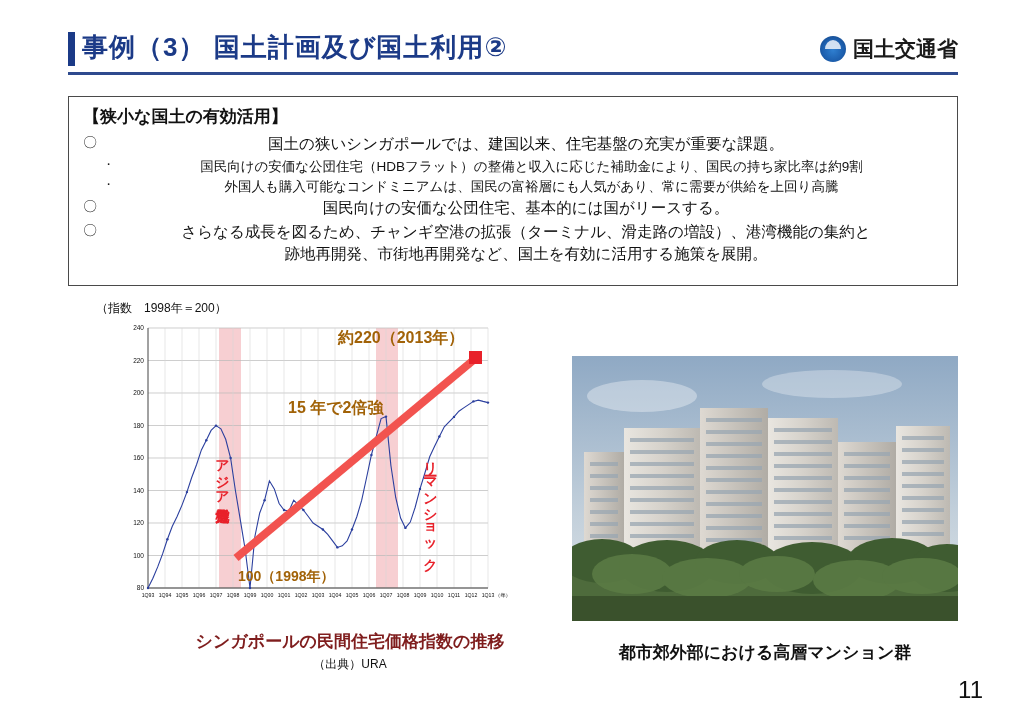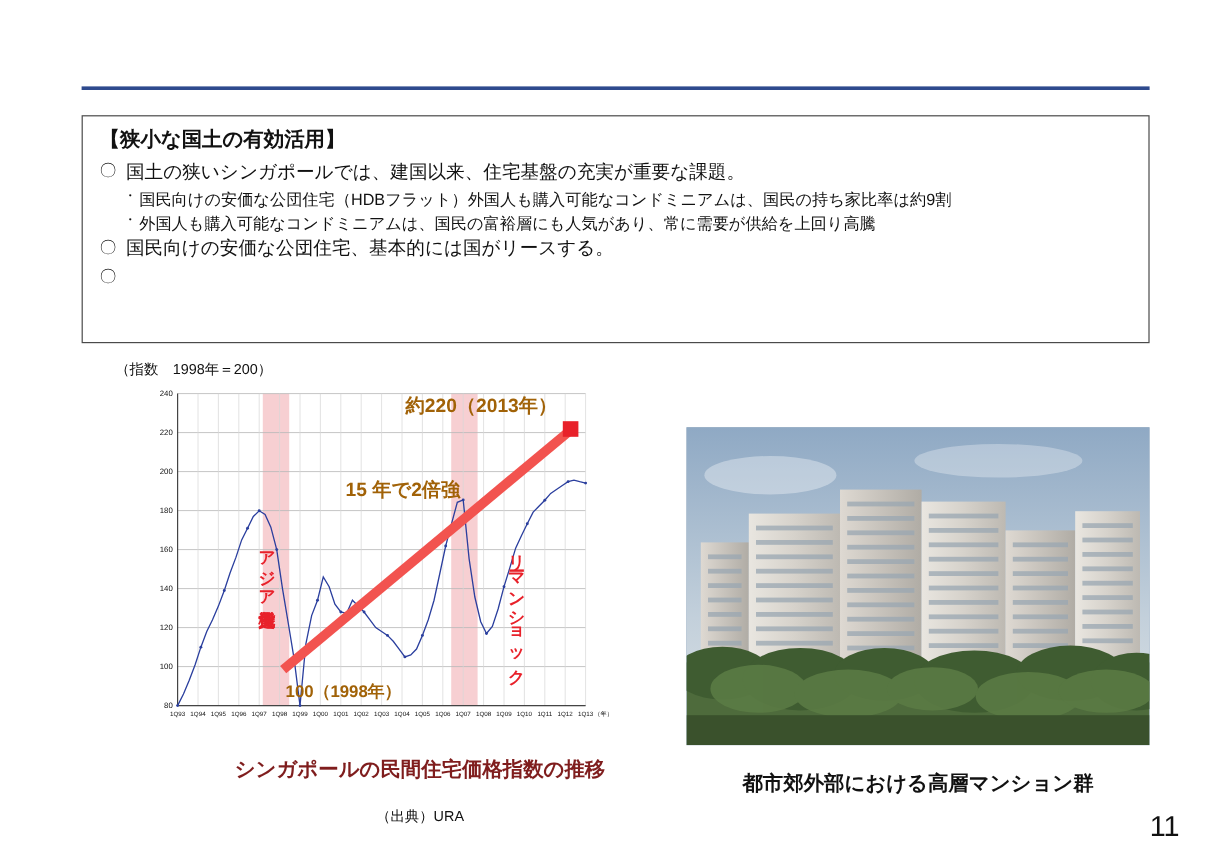--- a/index.html
+++ b/index.html
@@ -48,37 +48,37 @@
     position:absolute;left:14px;top:8px;font-size:17px;font-weight:bold;color:#111;
   }
   .tb-list{position:absolute;left:14px;top:36px;right:10px;}
   .tb-li{
     font-size:15.5px;color:#111;line-height:1.42;margin-bottom:2px;
     display:flex;align-items:flex-start;
   }
   .tb-li .mk{display:inline-block;width:22px;flex:0 0 22px;font-size:14px;}
   .tb-li.sub{font-size:13.5px;margin-left:20px;margin-bottom:1px;}
   .tb-li.sub .mk{width:13px;flex:0 0 13px;font-size:11px;}
-  .tb-li .txt{flex:1;}
+  .tb-li .txt{flex:1;text-align:center;}
   .tb-li .txt .l2{display:block;margin-left:0px;}
 
   
   .chart-wrap{
     position:absolute;left:88px;top:300px;width:470px;height:330px;
   }
   .chart-unit{
     position:absolute;left:8px;top:0px;font-size:12px;color:#111;
   }
   .chart-svg{position:absolute;left:0;top:18px;}
   .chart-caption{
     position:absolute;left:62px;top:330px;width:400px;text-align:center;
     font-size:17px;font-weight:bold;color:#7f1d1d;
   }
   .chart-source{
-    position:absolute;left:62px;top:372px;width:400px;text-align:center;
+    position:absolute;left:62px;top:356px;width:400px;text-align:center;
     font-size:12px;color:#111;
   }
 
   
   .ann{position:absolute;font-weight:bold;color:#a16207;white-space:nowrap;}
   .ann-top{left:250px;top:28px;font-size:16px;}
   .ann-mid{left:200px;top:98px;font-size:16px;}
   .ann-bot{left:150px;top:268px;font-size:14px;}
   .vert{
     position:absolute;font-weight:bold;color:#e8212a;font-size:14px;
@@ -99,49 +99,59 @@
 
   .page-no{
     position:absolute;right:40px;bottom:16px;font-size:24px;color:#111;
   }
 </style>
 </head>
 <body>
 
 <div class="slide">
 
+  <div class="header">
+    <div class="header-bar"></div>
+    <div class="header-title">事例（3） 国土計画及び国土利用②</div>
+    <div class="ministry">
+      <div class="ministry-logo"></div>
+      <div class="ministry-name">国土交通省</div>
+    </div>
+  </div>
   <div class="header-rule"></div>
 
   <div class="textbox">
     <div class="tb-title">【狭小な国土の有効活用】</div>
     <div class="tb-list">
 
       <div class="tb-li">
         <span class="mk">〇</span>
         <span class="txt">国土の狭いシンガポールでは、建国以来、住宅基盤の充実が重要な課題。</span>
       </div>
 
       <div class="tb-li sub">
         <span class="mk">・</span>
-        <span class="txt">国民向けの安価な公団住宅（HDBフラット）外国人も購入可能なコンドミニアムは、国民の持ち家比率は約9割</span>
+        <span class="txt">国民向けの安価な公団住宅（HDBフラット）の整備と収入に応じた補助金により、国民の持ち家比率は約9割</span>
       </div>
 
       <div class="tb-li sub">
         <span class="mk">・</span>
         <span class="txt">外国人も購入可能なコンドミニアムは、国民の富裕層にも人気があり、常に需要が供給を上回り高騰</span>
       </div>
 
       <div class="tb-li">
         <span class="mk">〇</span>
         <span class="txt">国民向けの安価な公団住宅、基本的には国がリースする。</span>
       </div>
 
       <div class="tb-li">
         <span class="mk">〇</span>
         <span class="txt">
+          <span>さらなる成長を図るため、チャンギ空港の拡張（ターミナル、滑走路の増設）、港湾機能の集約と</span>
+          <span class="l2">跡地再開発、市街地再開発など、国土を有効に活用する施策を展開。</span>
         </span>
       </div>
 
     </div>
   </div>
 
   <div class="chart-wrap">
     <div class="chart-unit">（指数　1998年＝200）</div>
 
     <svg class="chart-svg" width="470" height="310" viewBox="0 0 470 310">

